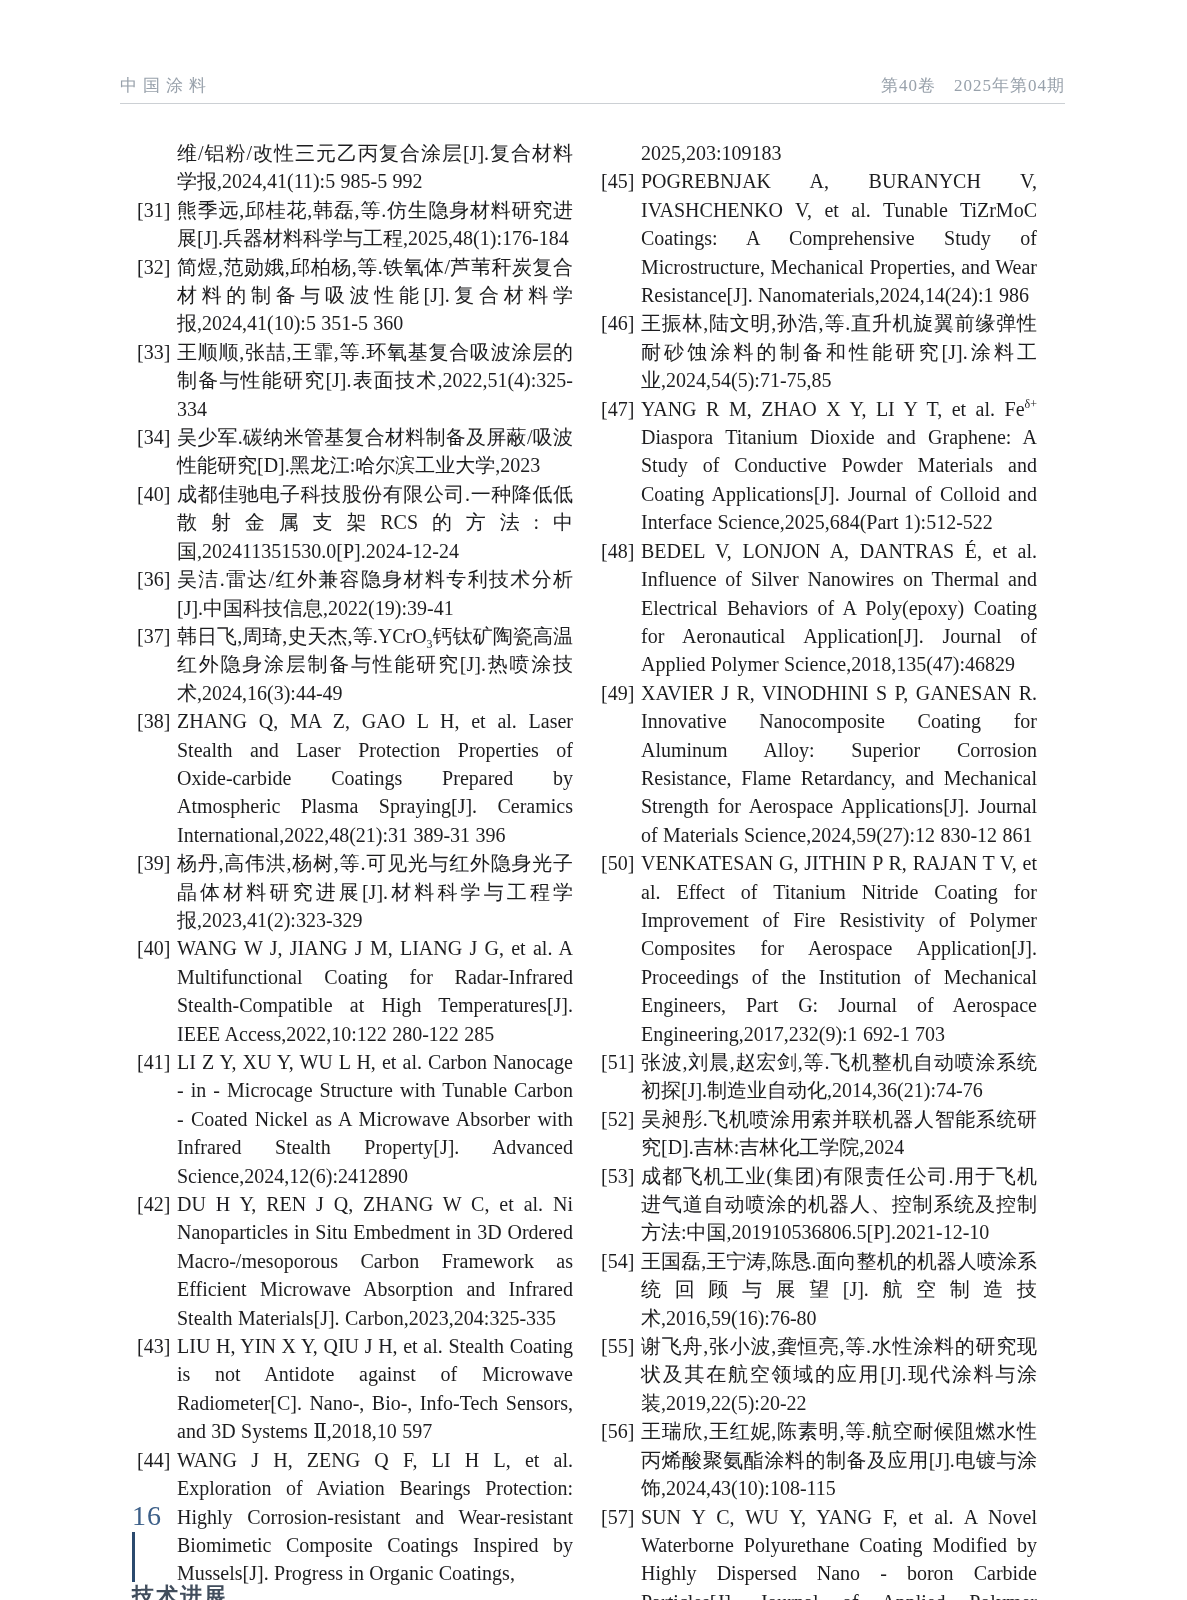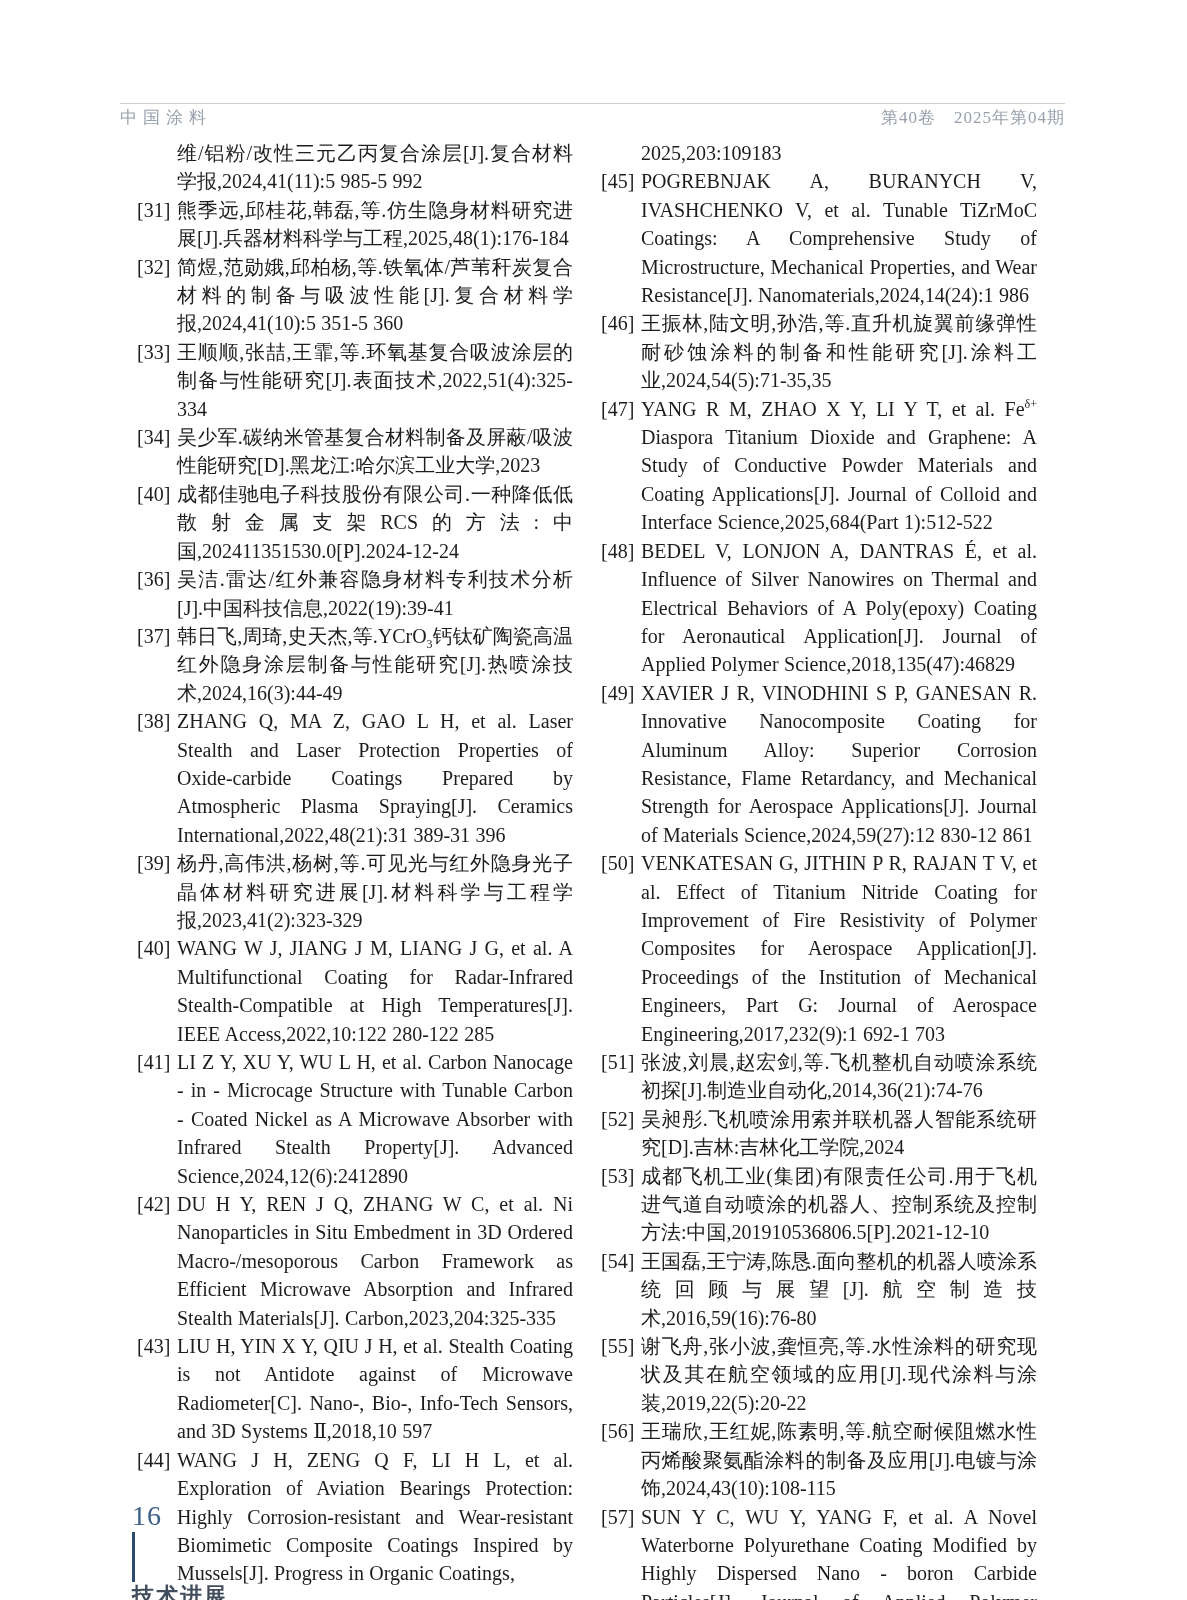--- a/index.html
+++ b/index.html
@@ -12,21 +12,21 @@
     color:#1d1d1f;
     overflow:hidden;
   }
   
   .page-header {
     position:absolute; left:120px; right:122px; top:74px;
     display:flex; justify-content:space-between; align-items:baseline;
     font-size:17px; color:#98a1ab;
   }
   .journal-name { letter-spacing:6px; }
-  .issue-info   { letter-spacing:1px;margin-top:32px; }
+  .issue-info   { letter-spacing:1px; }
   .header-rule {
     position:absolute; left:120px; right:122px; top:103px;
     height:1px; background:#ccd0d4;
   }
   
   .columns {
     position:absolute; left:137px; top:139px;
     width:900px;
     display:flex; gap:28px;
     font-size:20px; line-height:28.4px;
@@ -137,21 +137,21 @@
         <div class="ref-entry">
           <span class="ref-num"></span>
           <span class="ref-text">2025,203:109183</span>
         </div>
         <div class="ref-entry">
           <span class="ref-num">[45]</span>
           <span class="ref-text">POGREBNJAK A, BURANYCH V, IVASHCHENKO V, et al. Tunable TiZrMoC Coatings: A Comprehensive Study of Microstructure, Mechanical Properties, and Wear Resistance[J]. Nanomaterials,2024,14(24):1 986</span>
         </div>
         <div class="ref-entry">
           <span class="ref-num">[46]</span>
-          <span class="ref-text">王振林,陆文明,孙浩,等.直升机旋翼前缘弹性耐砂蚀涂料的制备和性能研究[J].涂料工业,2024,54(5):71-35,35</span>
+          <span class="ref-text">王振林,陆文明,孙浩,等.直升机旋翼前缘弹性耐砂蚀涂料的制备和性能研究[J].涂料工业,2024,54(5):71-75,85</span>
         </div>
         <div class="ref-entry">
           <span class="ref-num">[47]</span>
           <span class="ref-text"><span>YANG R M, ZHAO X Y, LI Y T, et al. Fe</span><sup>δ+</sup><span> Diaspora Titanium Dioxide and Graphene: A Study of Conductive Powder Materials and Coating Applications[J]. Journal of Colloid and Interface Science,2025,684(Part 1):512-522</span></span>
         </div>
         <div class="ref-entry">
           <span class="ref-num">[48]</span>
           <span class="ref-text">BEDEL V, LONJON A, DANTRAS É, et al. Influence of Silver Nanowires on Thermal and Electrical Behaviors of A Poly(epoxy) Coating for Aeronautical Application[J]. Journal of Applied Polymer Science,2018,135(47):46829</span>
         </div>
         <div class="ref-entry">

